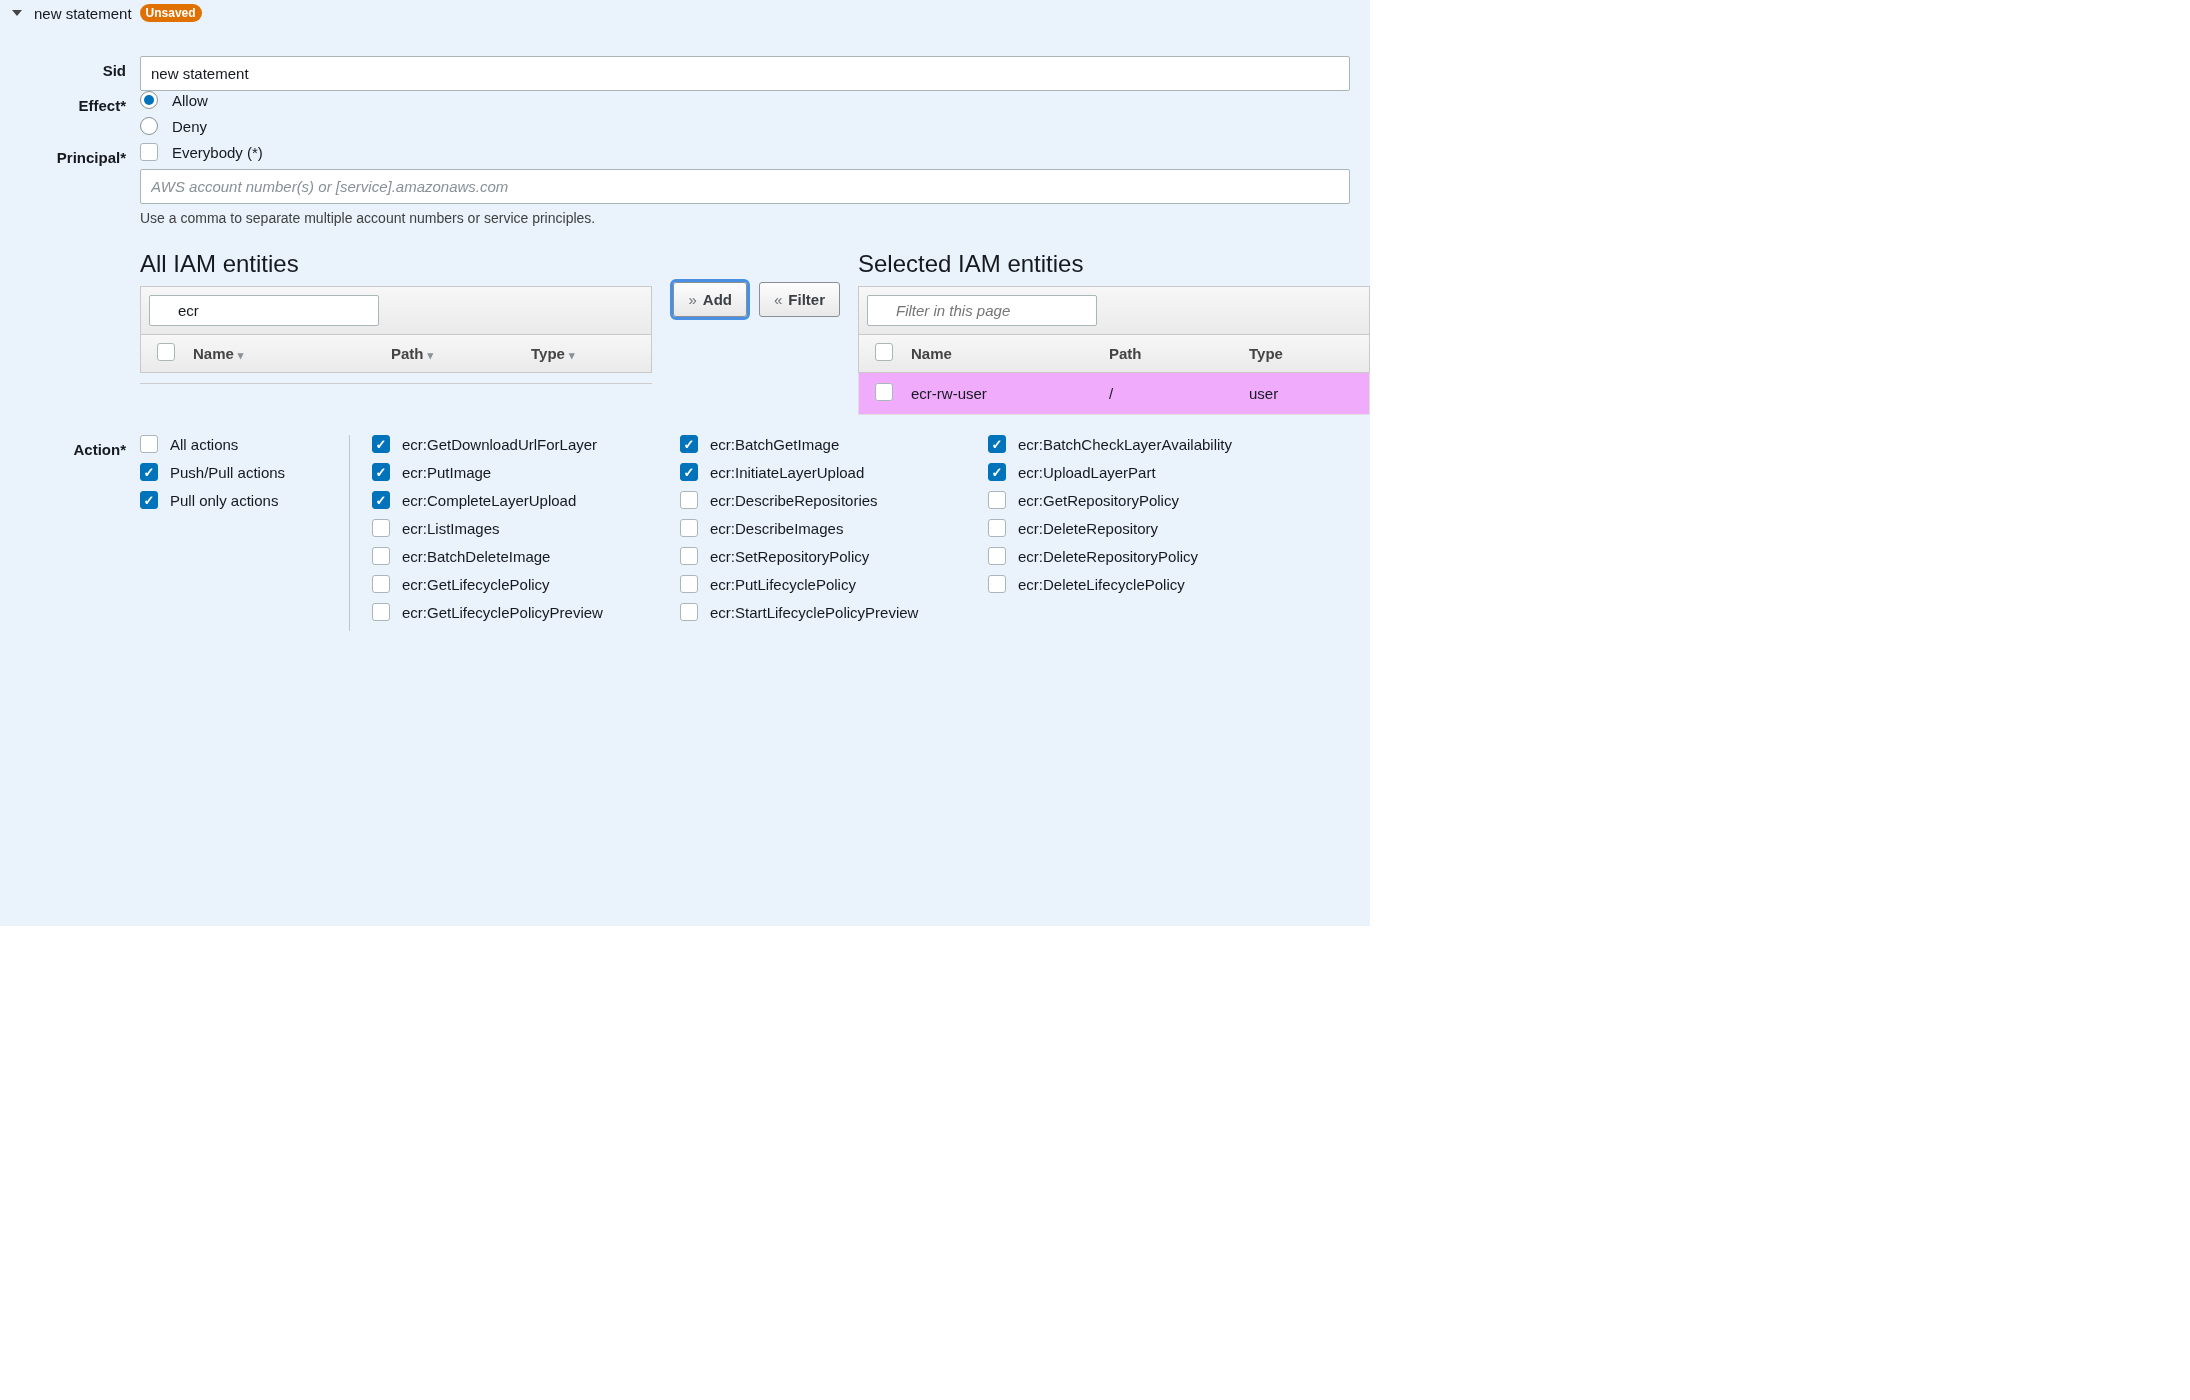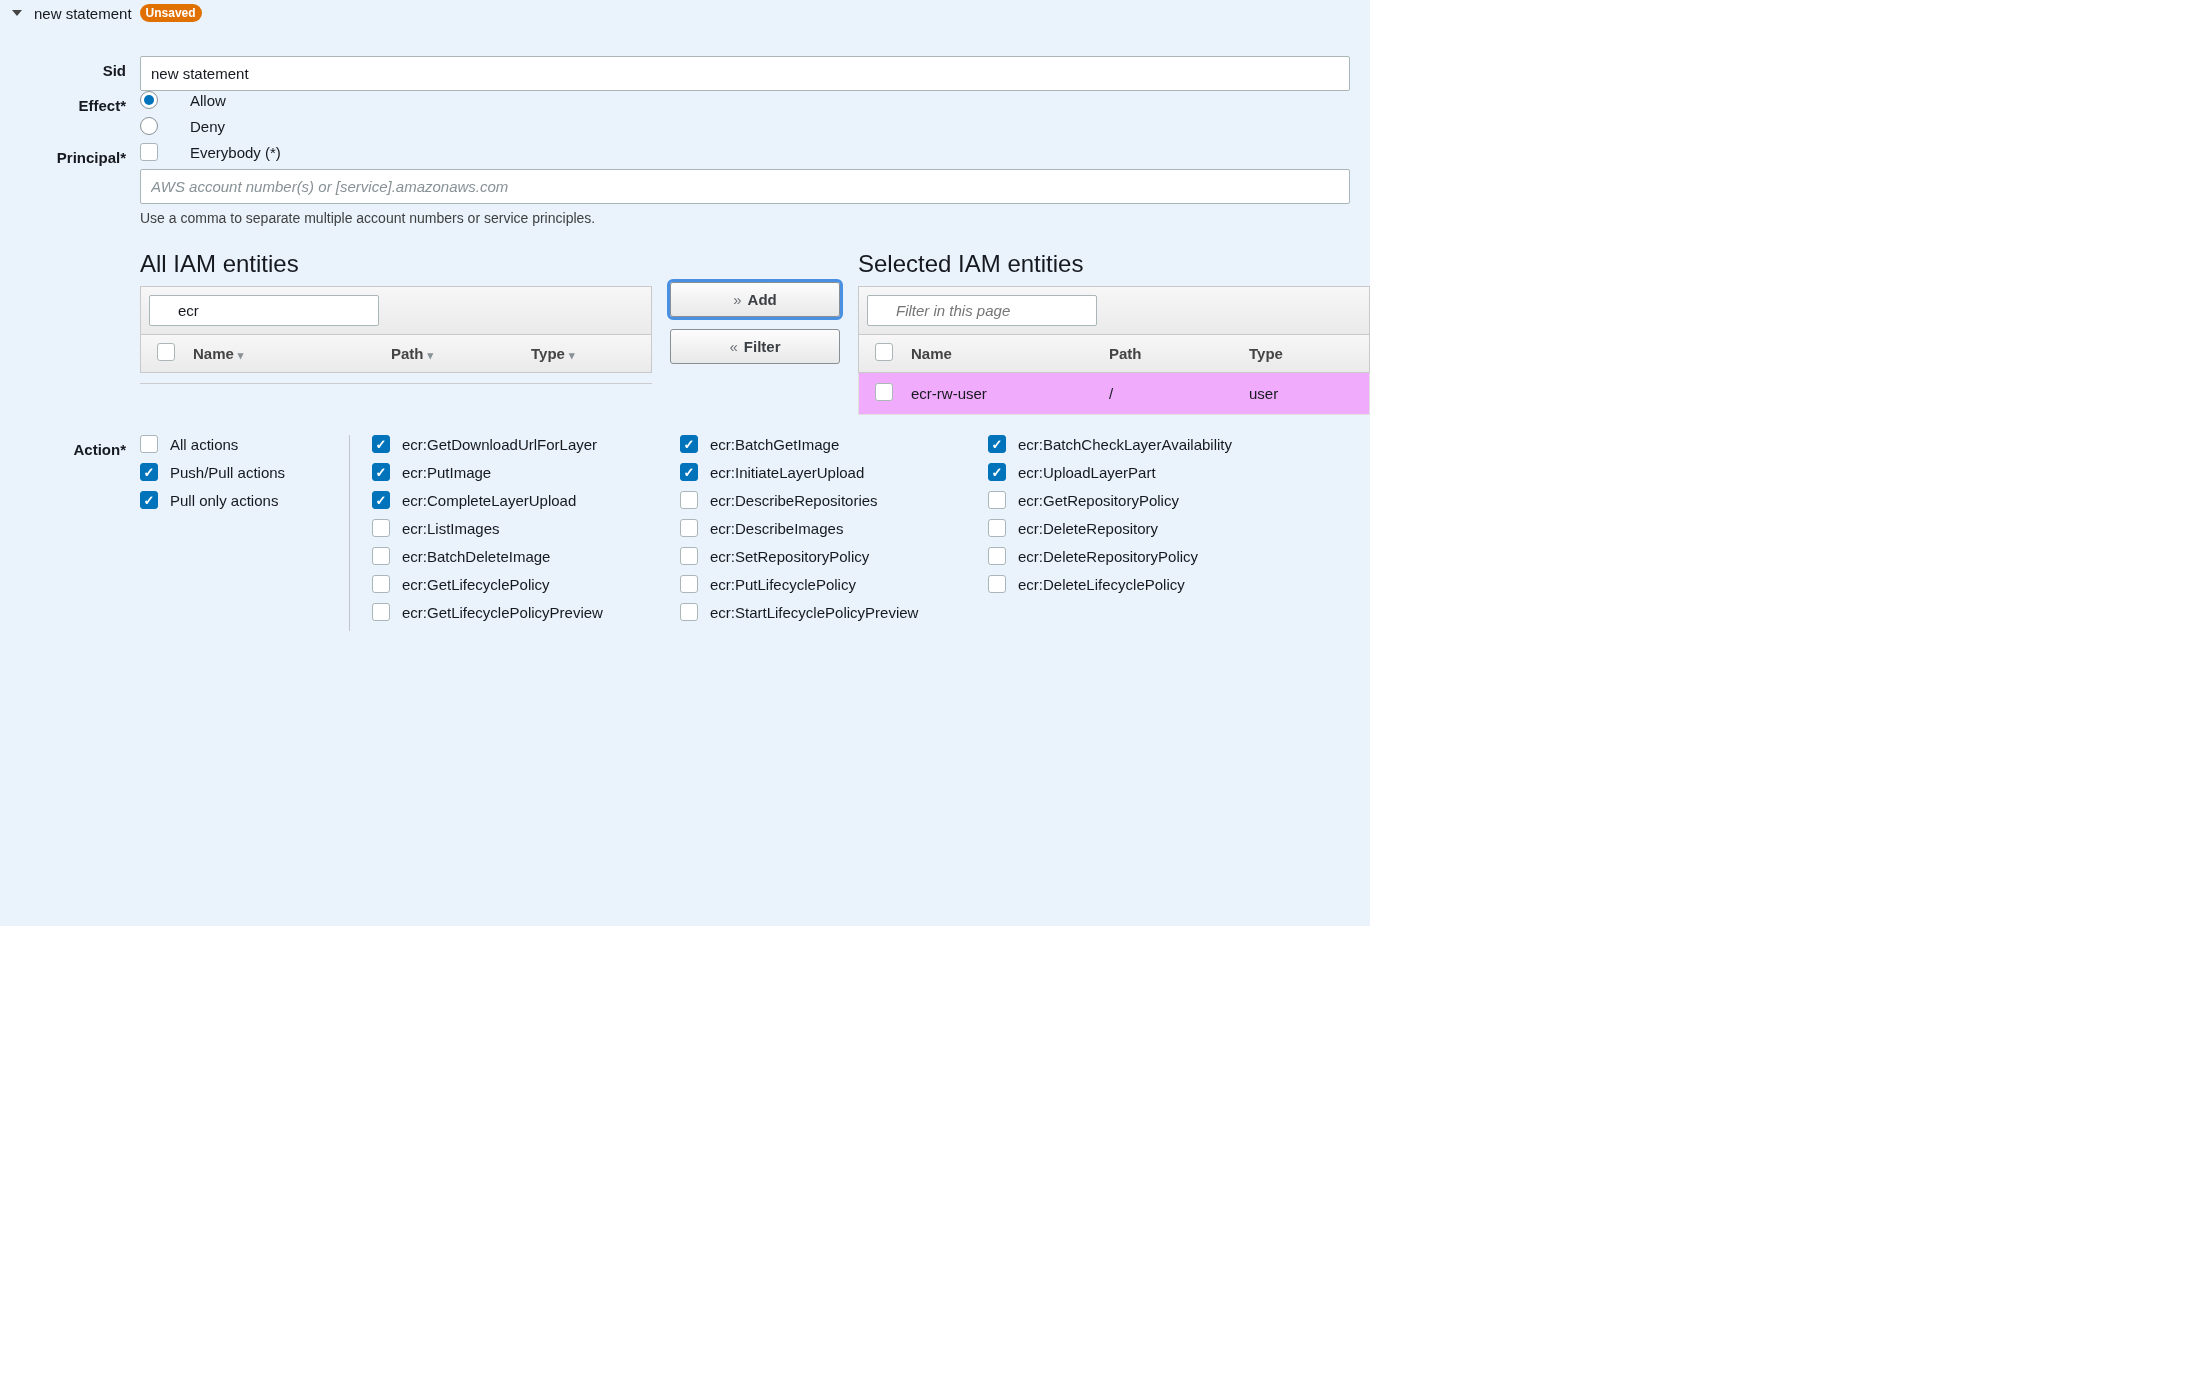--- a/index.html
+++ b/index.html
@@ -33,21 +33,21 @@
   }
   .control { flex:1; }
 
   .text-input {
     width:100%; max-width:1210px;
     border:1px solid #aab7b8; border-radius:2px;
     padding:8px 10px; font-size:15px; color:#16191f; background:#fff;
   }
   .text-input::placeholder { color:#879196; font-style:italic; }
 
-  .radio-row, .check-row { display:flex; align-items:center; gap:32px; margin-bottom:8px; font-size:15px; }
+  .radio-row, .check-row { display:flex; align-items:center; gap:14px; margin-bottom:8px; font-size:15px; }
 
   .radio {
     width:18px;height:18px;border:1px solid #879196;border-radius:50%;
     display:inline-flex;align-items:center;justify-content:center; background:#fff;
     cursor:pointer;
   }
   .radio.checked::after {
     content:""; width:10px;height:10px;border-radius:50%; background:#0073bb;
   }
 
@@ -94,21 +94,21 @@
   .col-path { width:140px; }
   .col-type { width:120px; }
   .body-row {
     display:flex; align-items:center;
     background:#f0abfc; border:1px solid #e0e0e0; border-top:none;
     padding:10px 8px; font-size:15px;
   }
   .sort-caret { color:#879196; font-size:11px; margin-left:4px; }
   .panel-divider { border-bottom:1px solid #ccc; margin:10px 0 0 0; }
 
-  .midbtns { width:170px; padding-top:32px; display:flex; flex-direction:column; gap:12px; align-items:stretch;justify-content:flex-end; }
+  .midbtns { width:170px; padding-top:32px; display:flex; flex-direction:row; gap:12px; align-items:stretch;justify-content:flex-end; }
   .btn {
     border:1px solid #8a8f94; border-radius:3px;
     background:linear-gradient(#fdfdfd,#e8e8e8);
     padding:8px 14px; font-size:15px; font-weight:700; color:#3a3f44;
     cursor:pointer; text-align:center;
   }
   .btn.focus { outline:3px solid #4a90e2; box-shadow:0 0 0 2px rgba(74,144,226,.4); }
   .btn .glyph { font-weight:400; margin-right:6px; color:#6b7177; }
 
   

